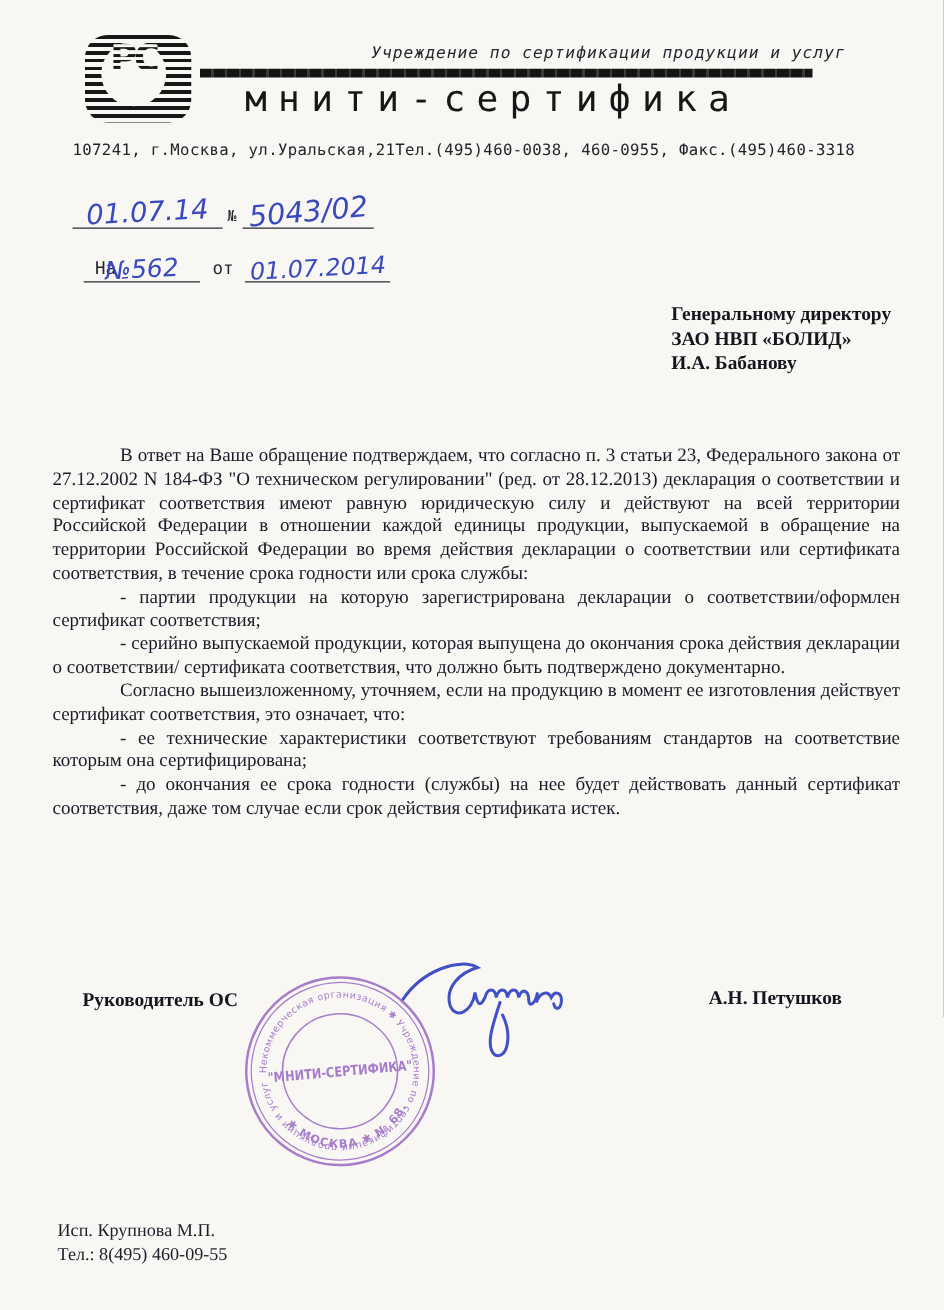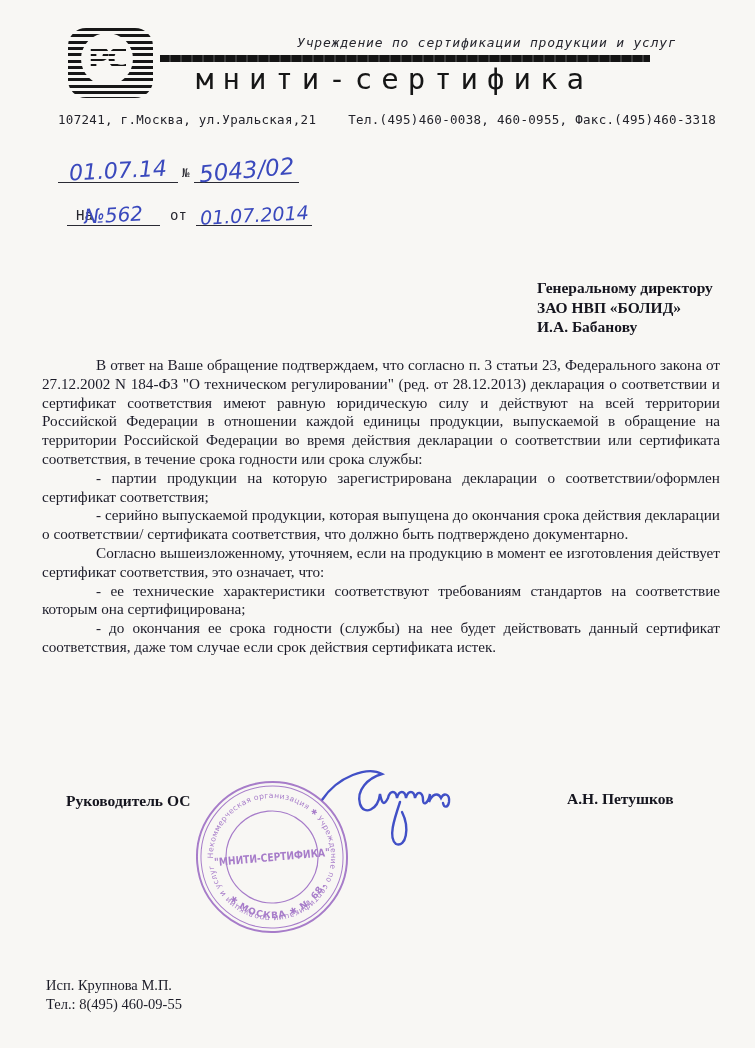--- a/index.html
+++ b/index.html
@@ -9,21 +9,21 @@
     background:#f8f7f4;overflow:hidden;color:#1d1d26;
   }
   
   .logo{
     position:absolute;left:68px;top:28px;width:85px;height:70px;
     border-radius:18px;
     background:repeating-linear-gradient(#171717 0 3px,#f8f7f4 3px 6.3px);
   }
   .logo-circle{
     position:absolute;left:13px;top:5px;width:52px;height:52px;border-radius:50%;
-    background:#f8f7f4;display:flex;align-items:center;justify-content:center;
+    background:#f8f7f4;display:flex;align-items:flex-start;justify-content:center;
   }
   .logo-rc{
     font-family:"DejaVu Sans",sans-serif;font-weight:bold;font-size:30px;
     letter-spacing:-3px;color:#171717;line-height:1;
   }
   @supports (-webkit-background-clip: text) {
     .logo-rc{
       background:repeating-linear-gradient(#171717 0 2.4px,#f8f7f4 2.4px 5px);
       -webkit-background-clip:text;-webkit-text-fill-color:transparent;
     }
@@ -36,41 +36,41 @@
   .header-rule{
     position:absolute;left:160px;top:55px;width:490px;height:7px;
     background:repeating-linear-gradient(to right,#141414 0 9px,#3a3a3a 9px 11px);
   }
   .org-title{
     position:absolute;left:196px;top:62px;
     font-family:"DejaVu Sans Mono",monospace;font-size:29px;font-weight:400;
     letter-spacing:9px;color:#161616;white-space:nowrap;
   }
   .address-row{
-    position:absolute;left:58px;top:112px;display:flex;gap:32px;
+    position:absolute;left:58px;top:112px;display:flex;
     font-family:"DejaVu Sans Mono",monospace;font-size:12.5px;
     letter-spacing:0.3px;color:#23232b;white-space:pre;text-align:right;
   }
   
   .ref-underline{
     position:absolute;border-bottom:1.6px solid #2a2a33;
     display:flex;align-items:flex-end;justify-content:center;
   }
   .hw{
     font-family:"DejaVu Sans",sans-serif;font-style:italic;
     color:#3a49bd;white-space:nowrap;line-height:1;
   }
   .ref-label{
     position:absolute;font-family:"DejaVu Sans Mono",monospace;
     font-size:14px;color:#26262e;
   }
   
   .recipient{
     position:absolute;left:537px;top:242px;
-    font-weight:bold;font-size:15.5px;line-height:19.5px;color:#15151e;margin-top:36px;
+    font-weight:bold;font-size:15.5px;line-height:19.5px;color:#15151e;
   }
   
   .body-text{
     position:absolute;left:42px;top:356px;width:678px;
     font-size:15.2px;line-height:18.8px;text-align:justify;color:#1b1b28;
   }
   .body-text p{margin:0;text-indent:54px;}
   
   .sig-title{position:absolute;left:66px;top:792px;font-weight:bold;font-size:15.5px;color:#15151e;}
   .sig-name{position:absolute;left:567px;top:790px;font-weight:bold;font-size:15.5px;color:#15151e;}

